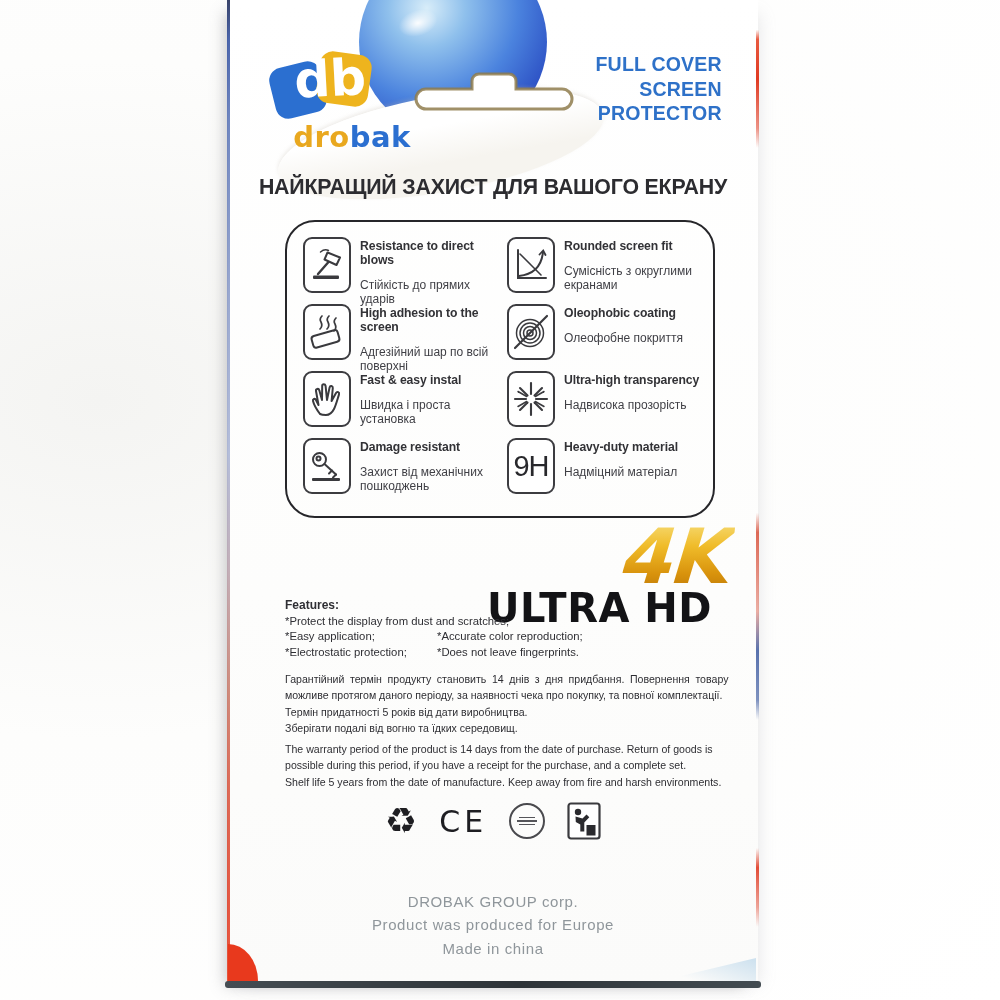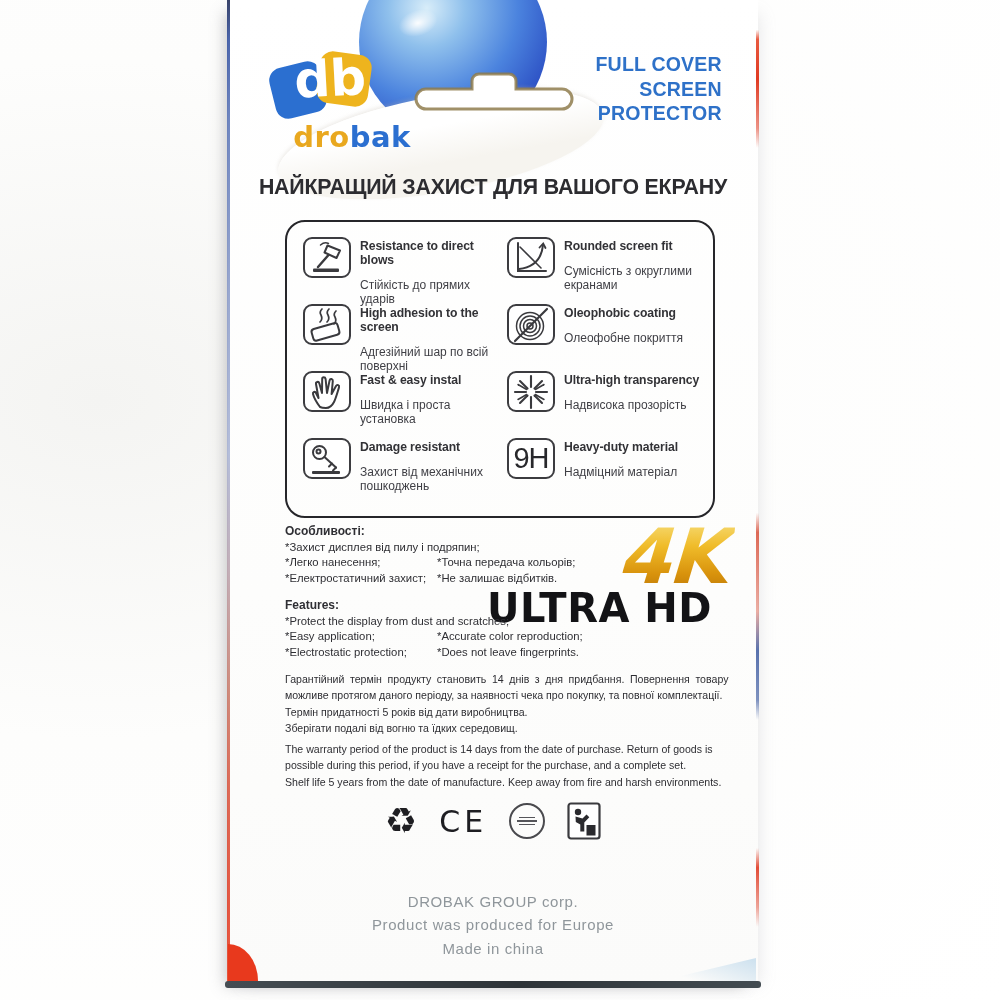--- a/index.html
+++ b/index.html
@@ -54,24 +54,24 @@
   .logo-text .bak{color:#2b6fd0;}
   
   .product-title{position:absolute;right:36px;top:52px;text-align:right;color:#2e71c8;
     font-weight:700;font-size:21px;line-height:1.17;letter-spacing:.2px;
     transform:scaleX(.93);transform-origin:right top;}
   .headline{position:absolute;left:0;top:174px;width:100%;text-align:center;
     font-size:22px;font-weight:700;color:#2c2c30;letter-spacing:-.2px;
     transform:scaleX(.97);transform-origin:center top;}
   
   .fbox{position:absolute;left:57px;top:220px;width:430px;height:298px;box-sizing:border-box;
-    border:2.5px solid #26262a;border-radius:20px;padding:15px 10px 8px 16px;
+    border:2.5px solid #26262a;border-radius:30px;padding:15px 10px 8px 16px;
     display:grid;grid-template-columns:1fr 1fr;grid-auto-rows:67px;column-gap:8px;}
   .fcell{display:flex;gap:9px;align-items:flex-start;}
-  .ficon{width:48px;height:41px;box-sizing:border-box;border:2.2px solid #3c3c40;border-radius:9px;
+  .ficon{width:48px;height:56px;box-sizing:border-box;border:2.2px solid #3c3c40;border-radius:9px;
     flex-shrink:0;display:flex;align-items:center;justify-content:center;background:#fff;}
   .ftext{padding-top:2px;}
   .fen{font-size:12.2px;font-weight:700;color:#323236;letter-spacing:-.1px;}
   .fuk{font-size:12px;color:#3f3f45;margin-top:11px;line-height:1.18;max-width:150px;}
   .nineh{font-size:29px;font-weight:400;color:#28282c;letter-spacing:-1px;}
   
   .bullets{position:absolute;left:57px;width:320px;color:#2f2f34;}
   .bullets .hd{font-size:12px;font-weight:700;margin-bottom:2px;}
   .bullets .ln{font-size:11.3px;font-weight:400;line-height:1.35;}
   .bul-grid{display:grid;grid-template-columns:152px 168px;}
@@ -272,30 +272,20 @@
         <div class="nineh">9H</div>
       </div>
       <div class="ftext">
         <div class="fen">Heavy-duty material</div>
         <div class="fuk">Надміцний матеріал</div>
       </div>
     </div>
 
   </div>
 
-  <div class="bullets osob">
-    <div class="hd">Особливості:</div>
-    <div class="ln">*Захист дисплея від пилу і подряпин;</div>
-    <div class="bul-grid">
-      <div class="ln">*Легко нанесення;</div>
-      <div class="ln">*Точна передача кольорів;</div>
-      <div class="ln">*Електростатичний захист;</div>
-      <div class="ln">*Не залишає відбитків.</div>
-    </div>
-  </div>
 
   <div class="k4">4K</div>
   <div class="ultra">ULTRA HD</div>
 
   <div class="bullets feats">
     <div class="hd">Features:</div>
     <div class="ln">*Protect the display from dust and scratches;</div>
     <div class="bul-grid">
       <div class="ln">*Easy application;</div>
       <div class="ln">*Accurate color reproduction;</div>

